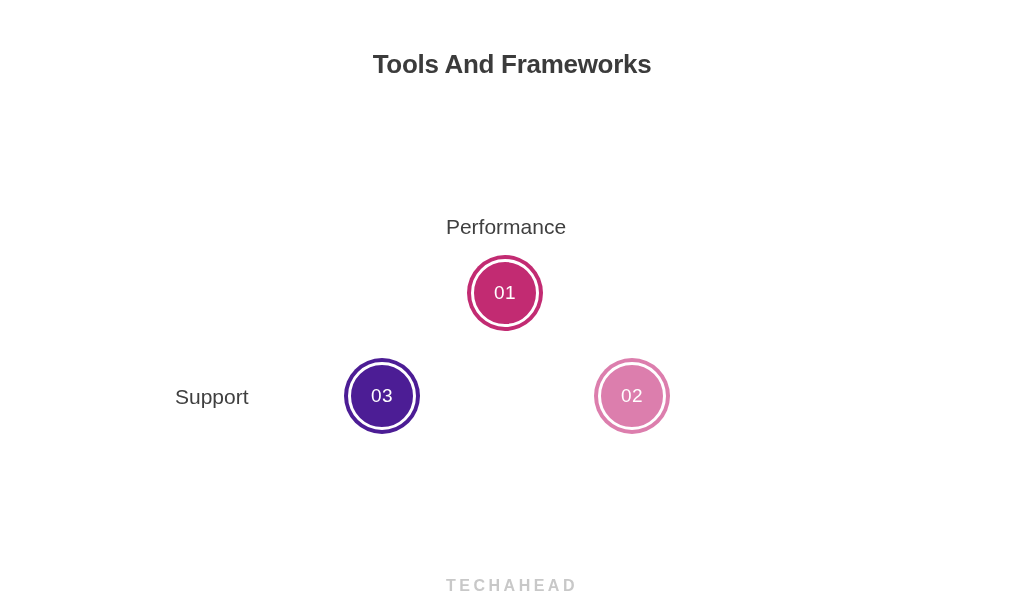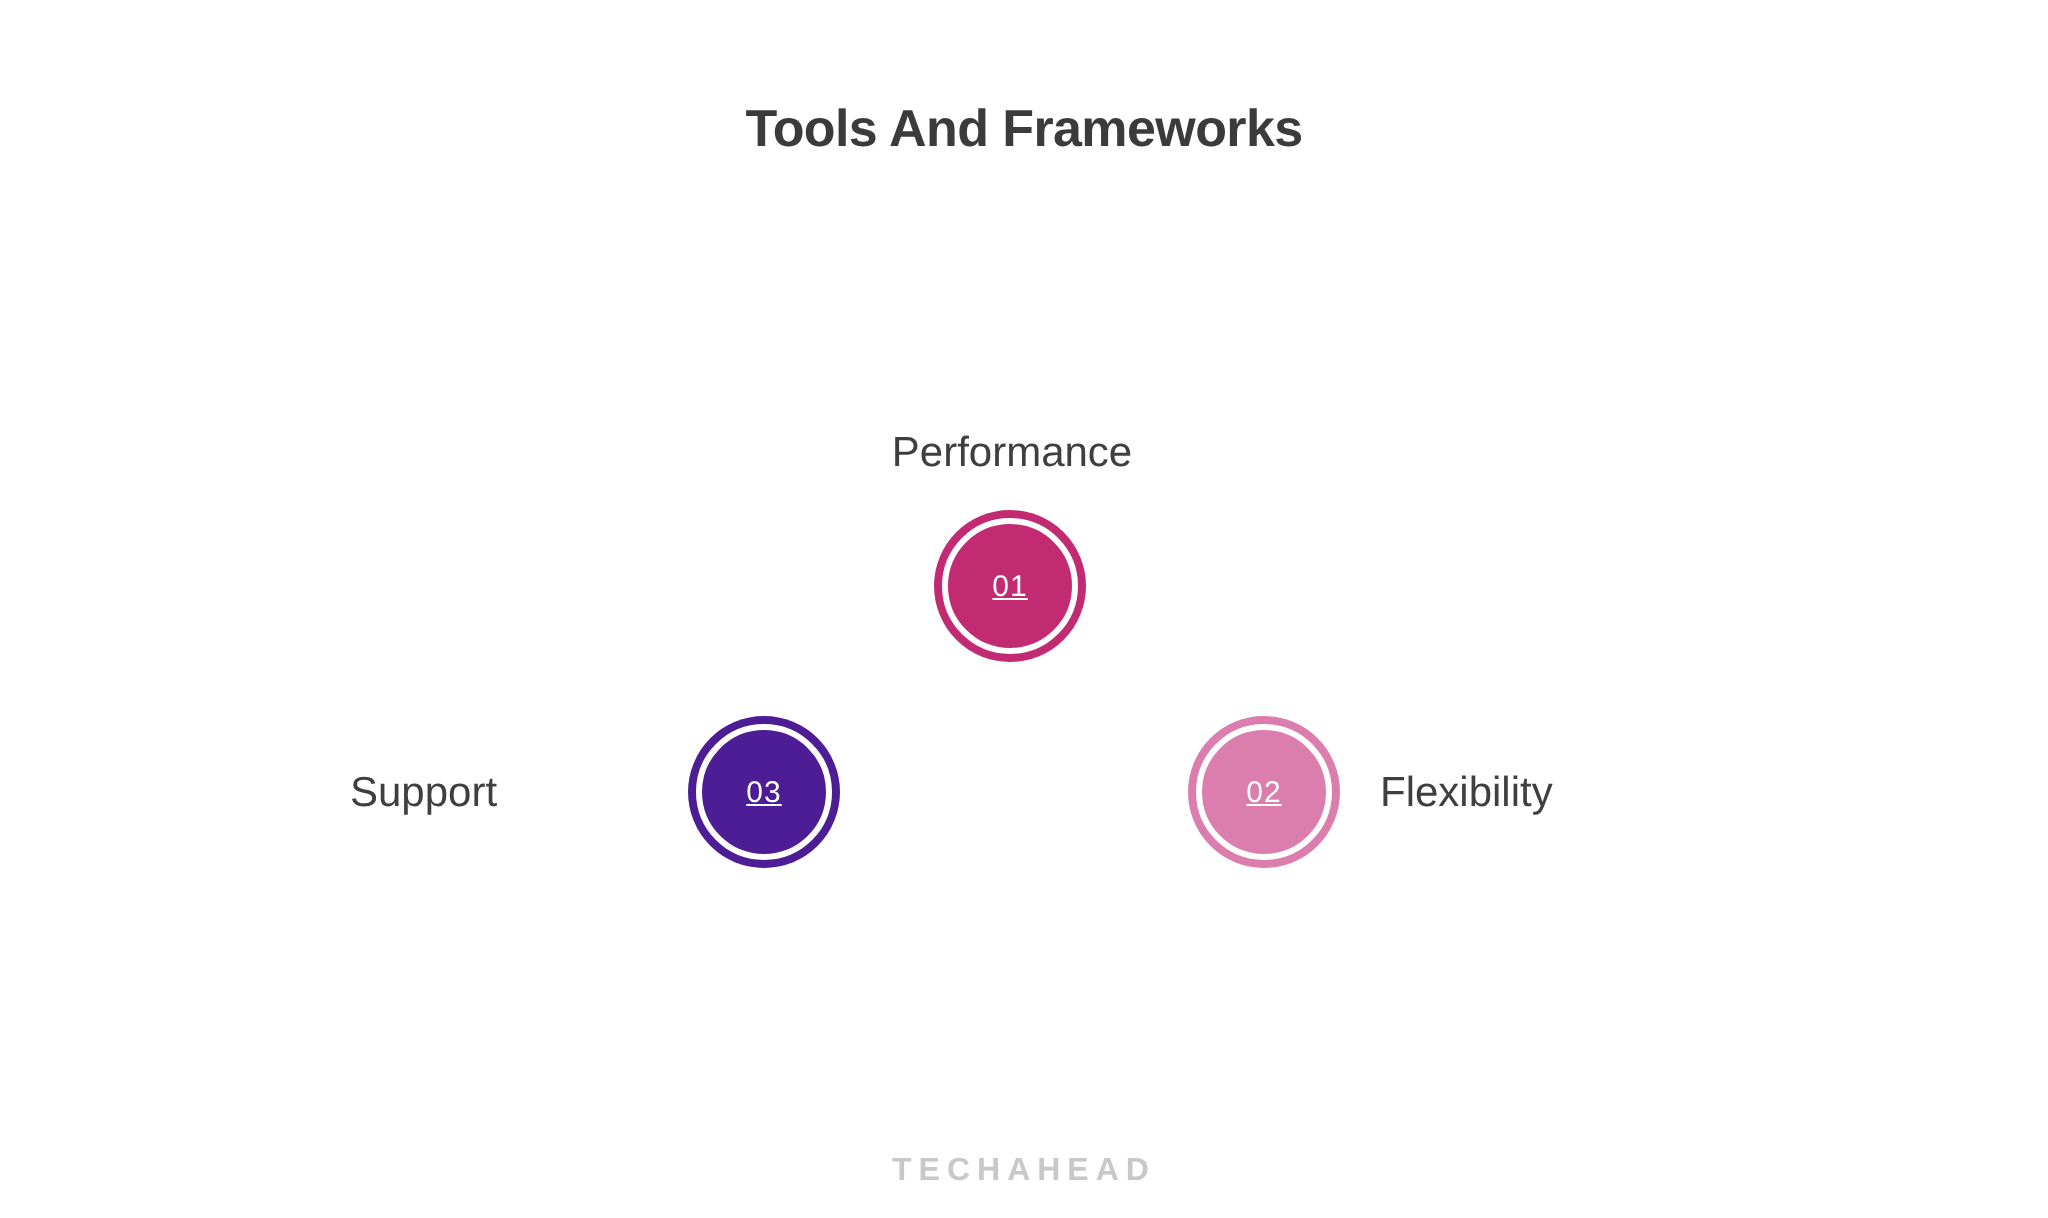--- a/index.html
+++ b/index.html
@@ -25,24 +25,23 @@
     border-radius:50%;
     display:flex; align-items:center; justify-content:center;
   }
   .node-circle::after {
     content:"";
     position:absolute; inset:4px;
     border:3px solid #ffffff;
     border-radius:50%;
   }
   .node-number {
-    font-size:15px;
+    font-size:19px;
     color:#ffffff;
     letter-spacing:0.5px;
-    text-decoration:underline;
   }
   .circle-performance { left:467px; top:255px; }
   .circle-flexibility { left:594px; top:358px;justify-content:center; }
   .circle-support     { left:344px; top:358px; }
 
   .node-label {
     position:absolute;
     font-size:21px; line-height:26px;
     color:#3f3f3f;
   }
@@ -70,21 +69,20 @@
   </div>
 
   <div class="node-label label-performance">Performance</div>
   <div class="node-circle circle-performance" style="background-color: rgb(194, 43, 114);">
     <span class="node-number">01</span>
   </div>
 
   <div class="node-circle circle-flexibility" style="background-color: rgb(220, 126, 173);">
     <span class="node-number">02</span>
   </div>
-  <div class="node-label label-flexibility">Flexibility</div>
 
   <div class="node-label label-support">Support</div>
   <div class="node-circle circle-support" style="background-color: #4c1d95;">
     <span class="node-number">03</span>
   </div>
 
   <div class="footer-logo">TECHAHEAD</div>
 
 </div>
 

